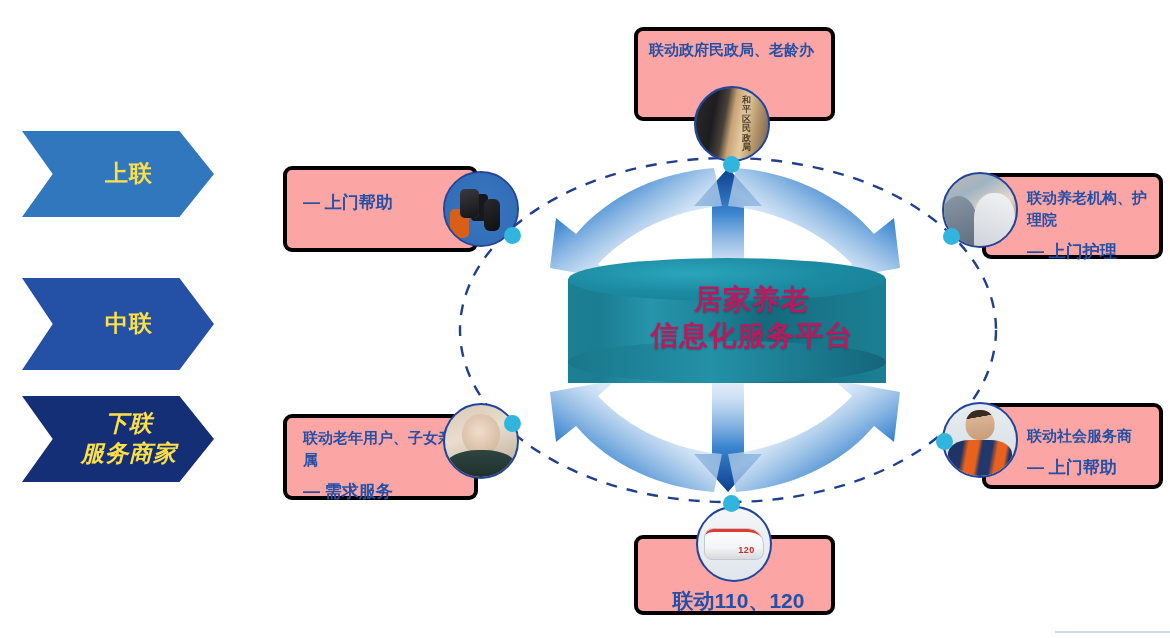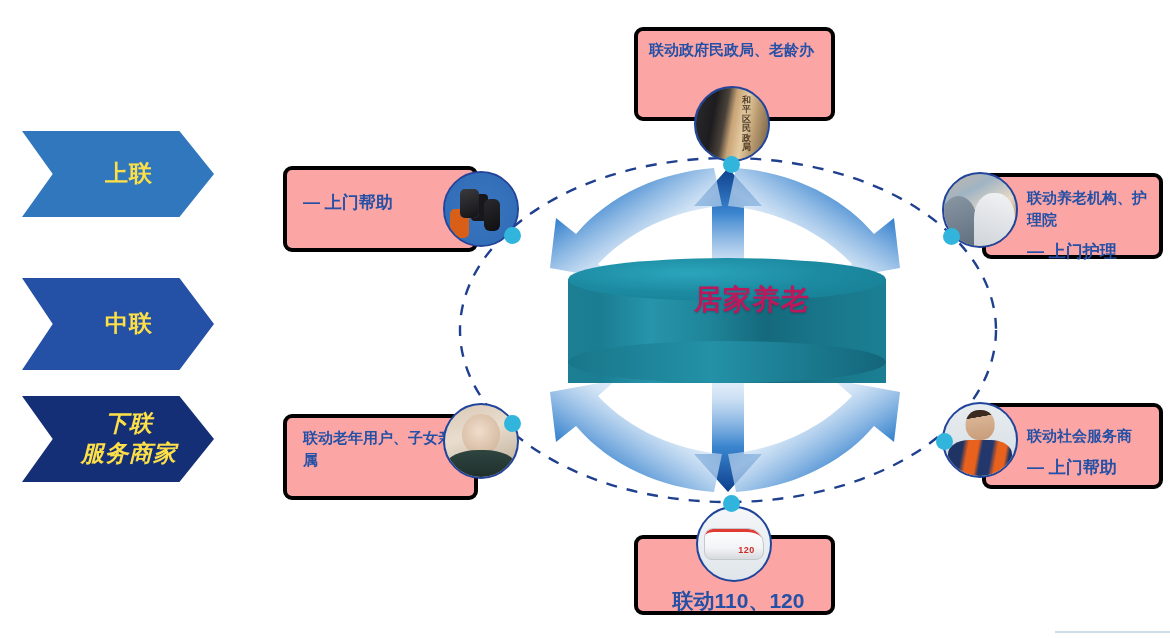--- a/index.html
+++ b/index.html
@@ -396,20 +396,21 @@
       <span>服务商家</span>
     </div>
   </div>
 
   <div class="cylinder">
     <div class="cyl-body"></div>
     <div class="cyl-bottom"></div>
     <div class="cyl-top"></div>
     <div class="cyl-label">
       <span>居家养老</span>
+      <span>信息化服务平台</span>
     </div>
   </div>
 
   <div class="card" style="left:634px; top:27px; width:201px; height:94px;">
     <div class="card-text" style="left:11px; top:8px; width:184px;">
       <span class="t1">联动政府民政局、老龄办</span>
     </div>
   </div>
   <div class="photo" style="left:694px; top:86px; width:76px; height:76px;">
     <div class="ph-inner ph-gov"></div>
@@ -433,20 +434,21 @@
     </div>
   </div>
   <div class="photo" style="left:942px; top:172px; width:76px; height:76px;">
     <div class="ph-inner ph-nurse"></div>
   </div>
   <div class="dot" style="left:943px; top:228px;"></div>
 
   <div class="card" style="left:283px; top:400px; width:195px; height:86px;margin-top:14px;">
     <div class="card-text" style="left:16px; top:9px; width:152px;">
       <span class="t1">联动老年用户、子女亲属</span>
+      <span class="t2">— 需求服务</span>
     </div>
   </div>
   <div class="photo" style="left:443px; top:403px; width:76px; height:76px;">
     <div class="ph-inner ph-elder"></div>
   </div>
   <div class="dot" style="left:504px; top:415px;"></div>
 
   <div class="card" style="left:982px; top:403px; width:181px; height:86px;">
     <div class="card-text" style="left:41px; top:18px; width:134px;">
       <span class="t1">联动社会服务商</span>

